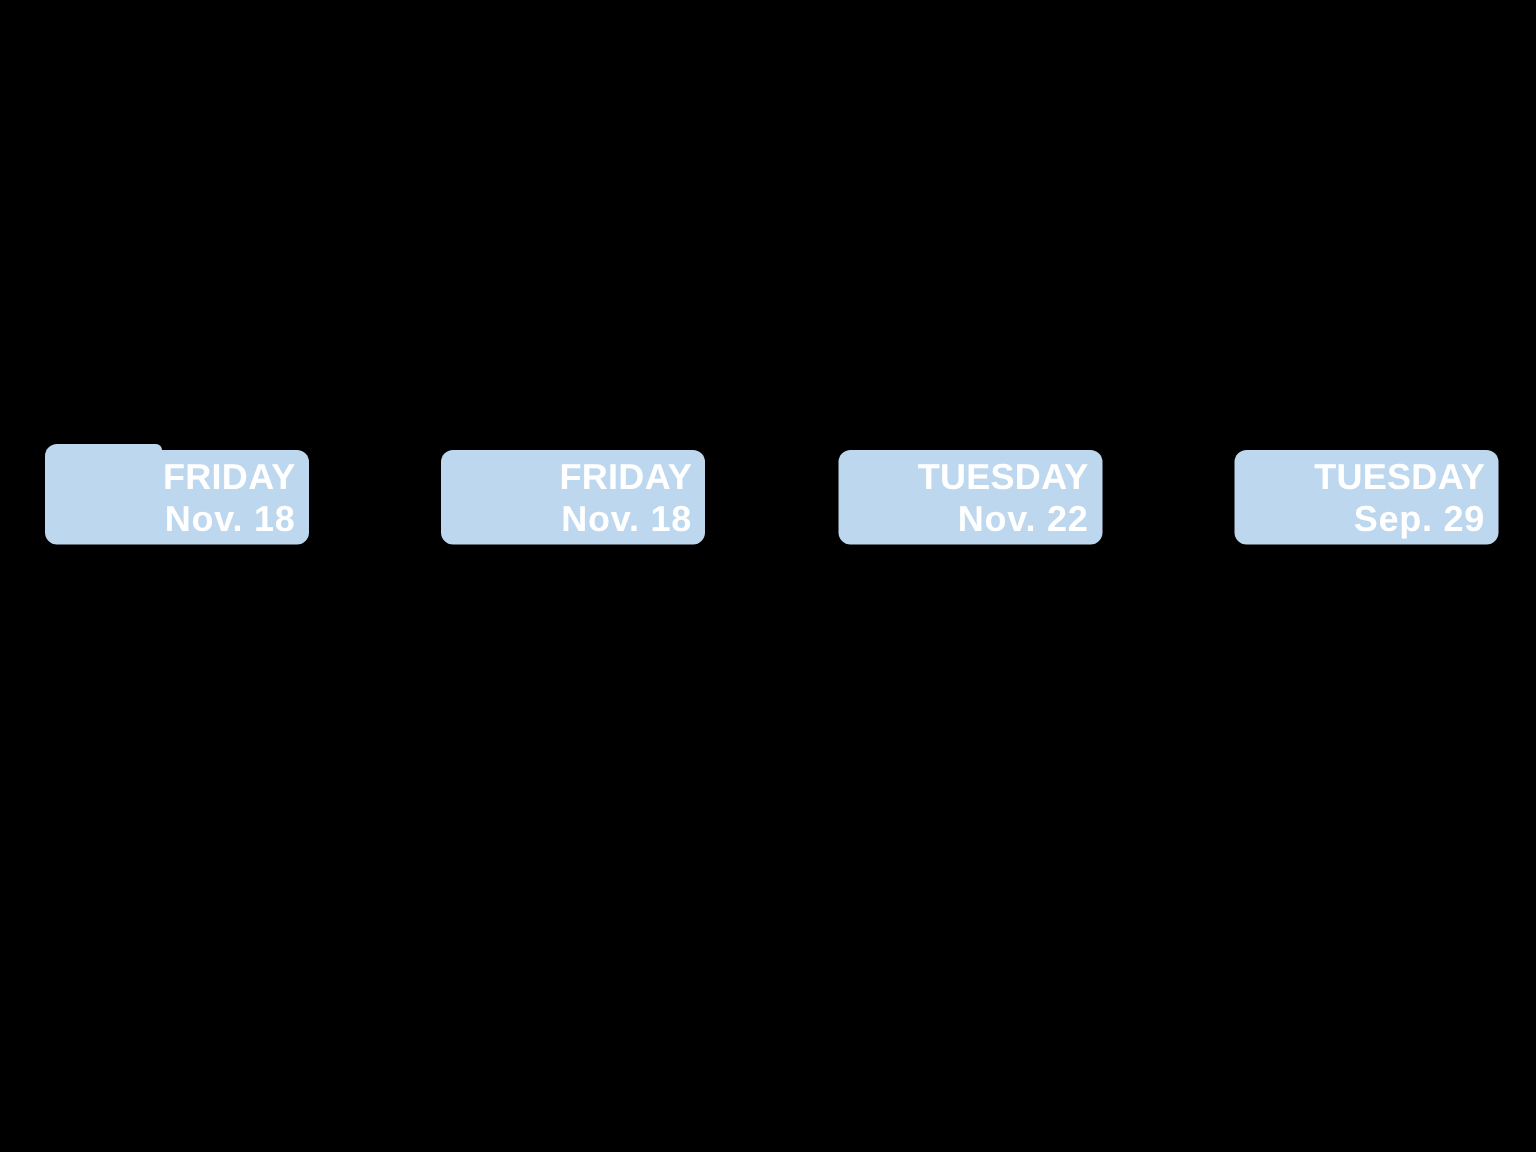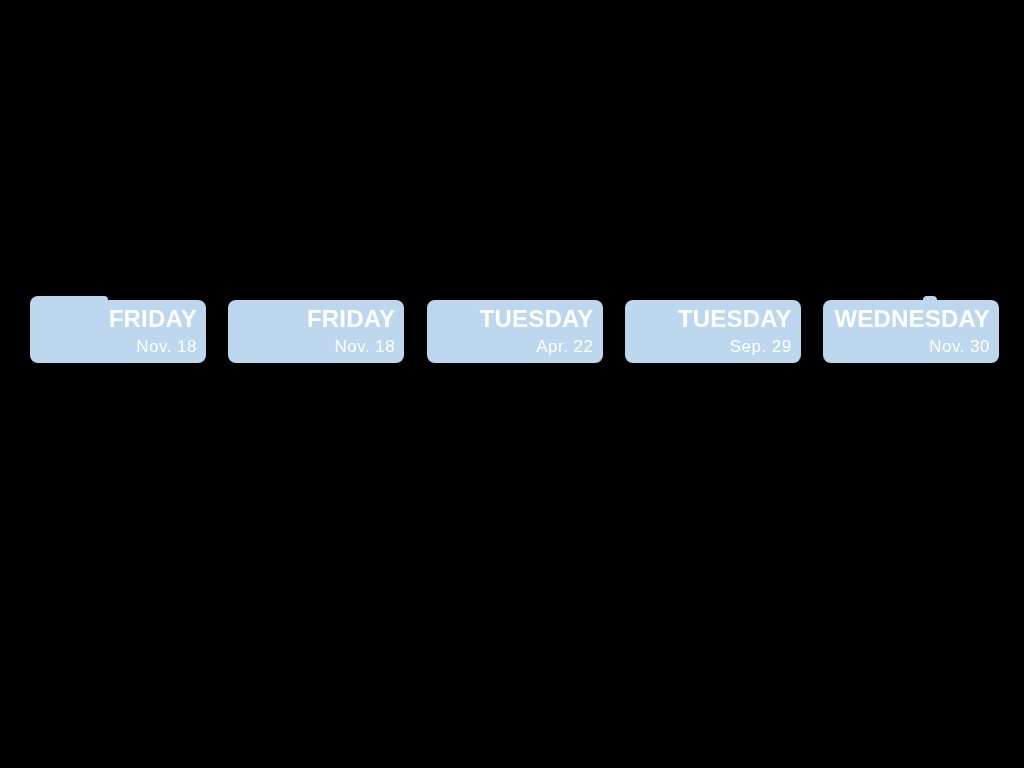--- a/index.html
+++ b/index.html
@@ -61,23 +61,23 @@
     border-radius: 4px 4px 0 0;
   }
   .day-label {
     font-size: 24px;
     line-height: 28px;
     font-weight: 700;
     letter-spacing: 0.2px;
     white-space: nowrap;
   }
   .date-label {
-    font-size: 17px;
+    font-size: 24px;
     line-height: 28px;
-    font-weight: 400;
+    font-weight: 700;
     letter-spacing: 0.5px;
     white-space: nowrap;
   }
 </style>
 </head>
 <body>
 
 <div class="stage">
   <div class="badge-row">
 
@@ -86,27 +86,23 @@
       <span class="date-label">Nov. 18</span>
     </div>
 
     <div class="date-card">
       <span class="day-label">FRIDAY</span>
       <span class="date-label">Nov. 18</span>
     </div>
 
     <div class="date-card">
       <span class="day-label">TUESDAY</span>
-      <span class="date-label">Apr. 22</span>
+      <span class="date-label">Nov. 22</span>
     </div>
 
     <div class="date-card">
       <span class="day-label">TUESDAY</span>
       <span class="date-label">Sep. 29</span>
     </div>
 
-    <div class="date-card ghost-right">
-      <span class="day-label">WEDNESDAY</span>
-      <span class="date-label">Nov. 30</span>
-    </div>
 
   </div>
 </div>
 
 </body></html>

